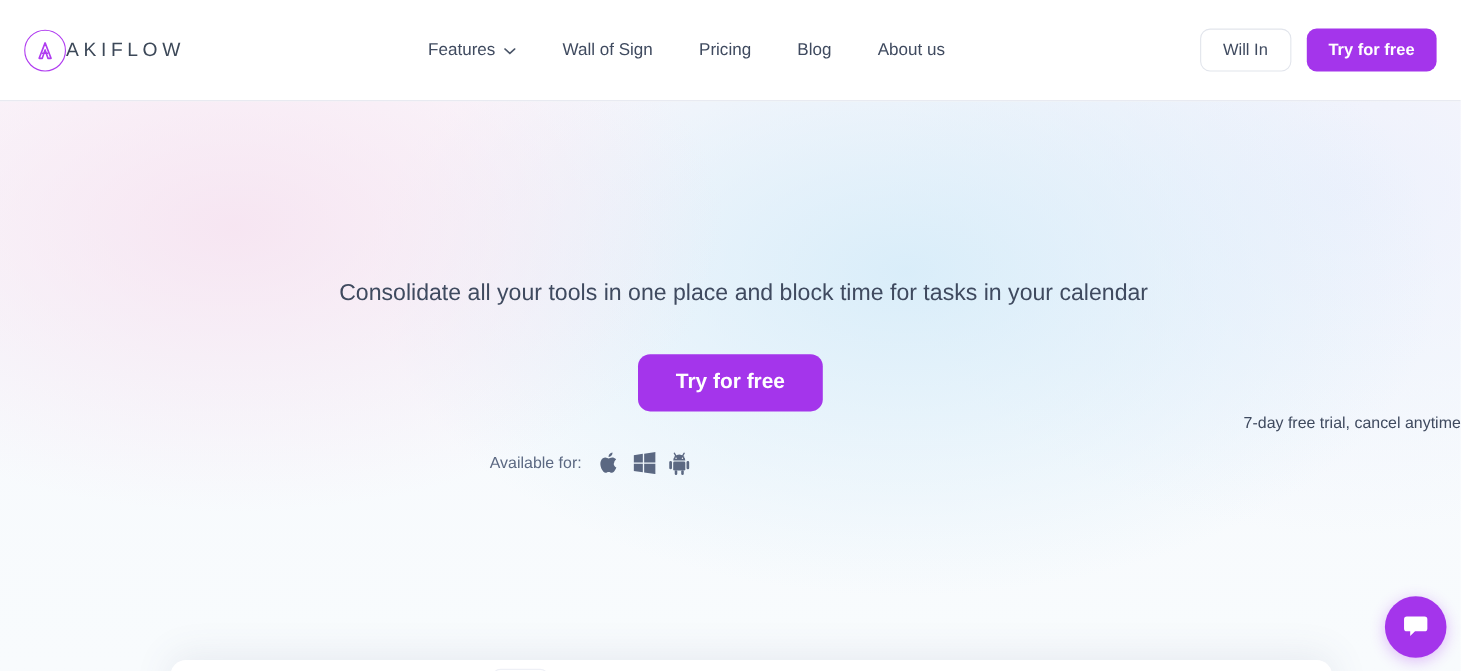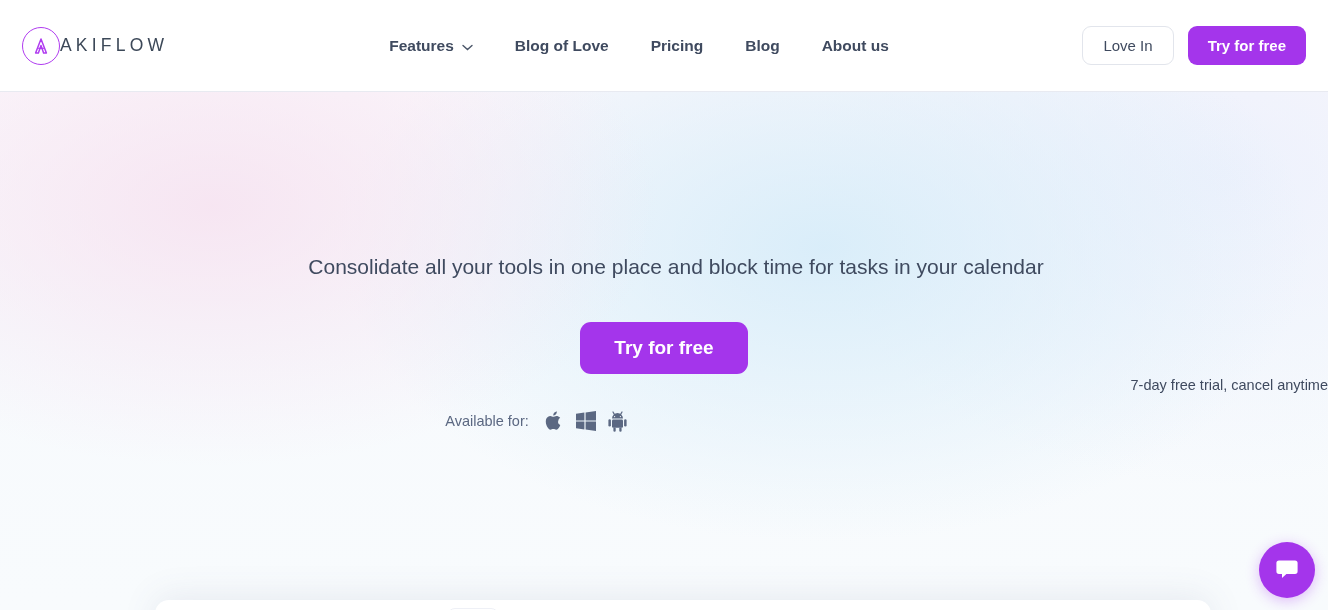--- a/index.html
+++ b/index.html
@@ -25,21 +25,21 @@
     width: 38px; height: 38px; border-radius: 50%;
     border: 1.6px solid #b03cf0;
     display: flex; align-items: center; justify-content: center;
   }
   .brand-name {
     font-size: 17.5px; letter-spacing: 4.2px;
     color: #3c4858; font-weight: 400;
   }
   .nav { display: flex; align-items: center; gap: 0px; margin-left: 200px; }
   .nav-item {
-    font-size: 15.5px; color: #3f4a5f; font-weight: 700;
+    font-size: 15.5px; color: #3f4a5f; font-weight: 400;
     padding: 8px 21px; cursor: pointer; white-space: nowrap;
     display: flex; align-items: center; gap: 8px;
   }
   .chev { display: inline-block; }
   .header-actions {
     position: absolute; right: 22px; top: 26px;
     display: flex; align-items: center; gap: 14px;
   }
   .btn-signin {
     border: 1px solid #e2e5ec; background: #fff;
@@ -145,35 +145,35 @@
     <div class="nav">
       <div class="nav-item">
         <span>Features</span>
         <span class="chev">
           <svg width="11" height="7" viewBox="0 0 11 7">
               <path d="M1 1.5 L5.5 5.5 L10 1.5" fill="none" stroke="#4a5568" stroke-width="1.4" stroke-linecap="round"></path>
             </svg>
         </span>
       </div>
       <div class="nav-item">
-        <span>Blog of Love</span>
+        <span>Wall of Sign</span>
       </div>
       <div class="nav-item">
         <span>Pricing</span>
       </div>
       <div class="nav-item">
         <span>Blog</span>
       </div>
       <div class="nav-item">
         <span>About us</span>
       </div>
     </div>
 
     <div class="header-actions">
-      <button class="btn-signin">Love In</button>
+      <button class="btn-signin">Will In</button>
       <button class="btn-try-nav">Try for free</button>
     </div>
   </div>
 
   <div class="hero">
 
 
     <p class="hero-sub">Consolidate all your tools in one place and block time for tasks in your calendar</p>
 
     <div class="cta-wrap">

